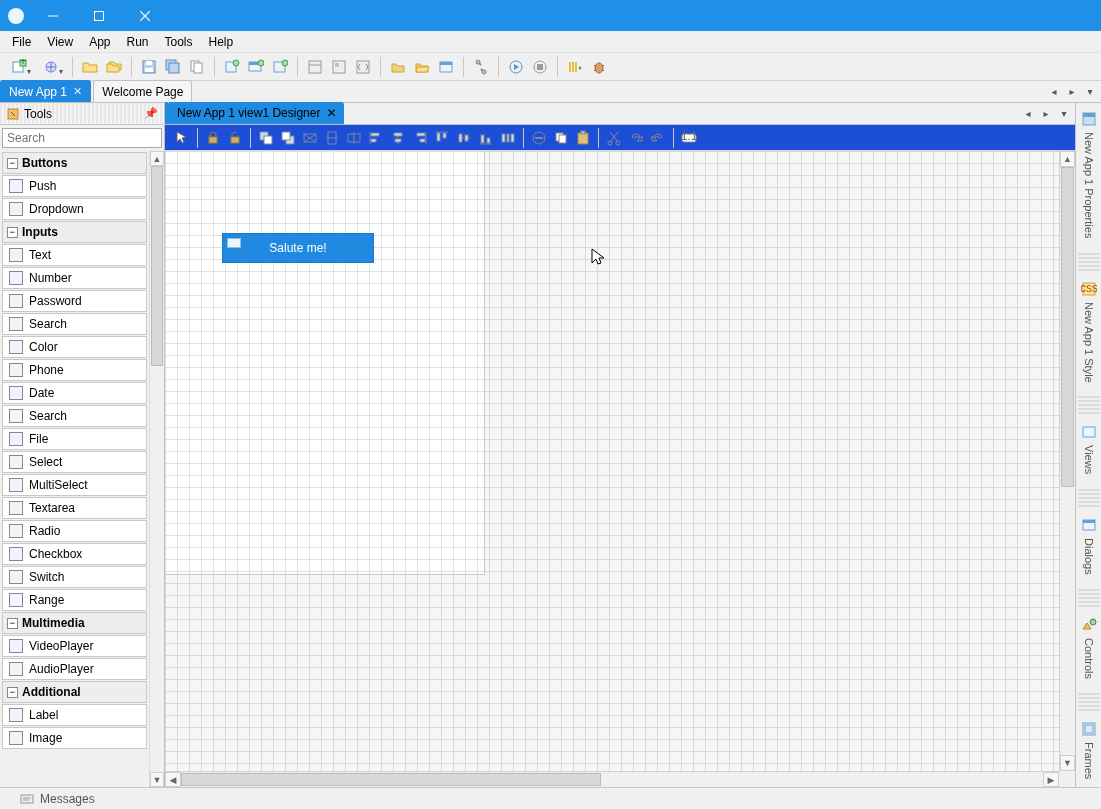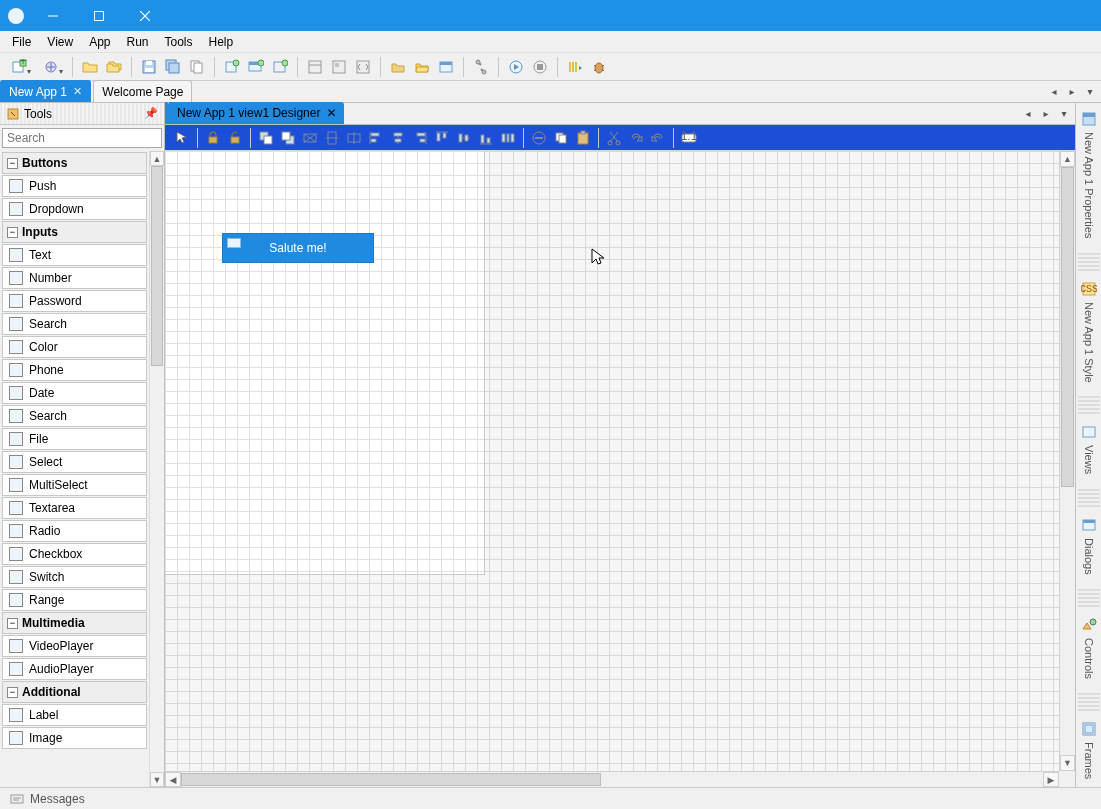--- a/index.html
+++ b/index.html
@@ -80,21 +80,21 @@
 .corner { position:absolute; right:0; bottom:0; width:16px; height:16px; background:#f0f0f0;}
 
 
 .rightbar { width:26px; background:#f0f0f0; border-left:1px solid #c0c0c0; display:flex; flex-direction:column; align-items:center; padding-top:4px; gap:2px;}
 .rtab { width:22px; display:flex; flex-direction:column; align-items:center; padding:4px 0 8px; cursor:default;}
 .rtab .rico { width:16px; height:16px; margin-bottom:5px;}
 .rtab .rlabel { writing-mode: vertical-rl; font-size:11px; color:#555;}
 .rtab.grip { height:30px; background:repeating-linear-gradient(0deg,#dcdcdc,#dcdcdc 2px,#f0f0f0 2px,#f0f0f0 4px); padding:0; margin:4px 0;}
 
 
-.statusbar { height:22px; background:#f0f0f0; border-top:1px solid #c8c8c8; display:flex; align-items:center; padding:0 10px; gap:6px; color:#555;}
+.statusbar { height:22px; background:#f0f0f0; border-top:1px solid #c8c8c8; display:flex; align-items:center; padding:0 20px; gap:6px; color:#555;}
 
 
 svg { display:block; }
 </style>
 </head>
 <body>
 
 <div class="titlebar">
   <span class="appicon"></span>
   <div class="winbtn">

